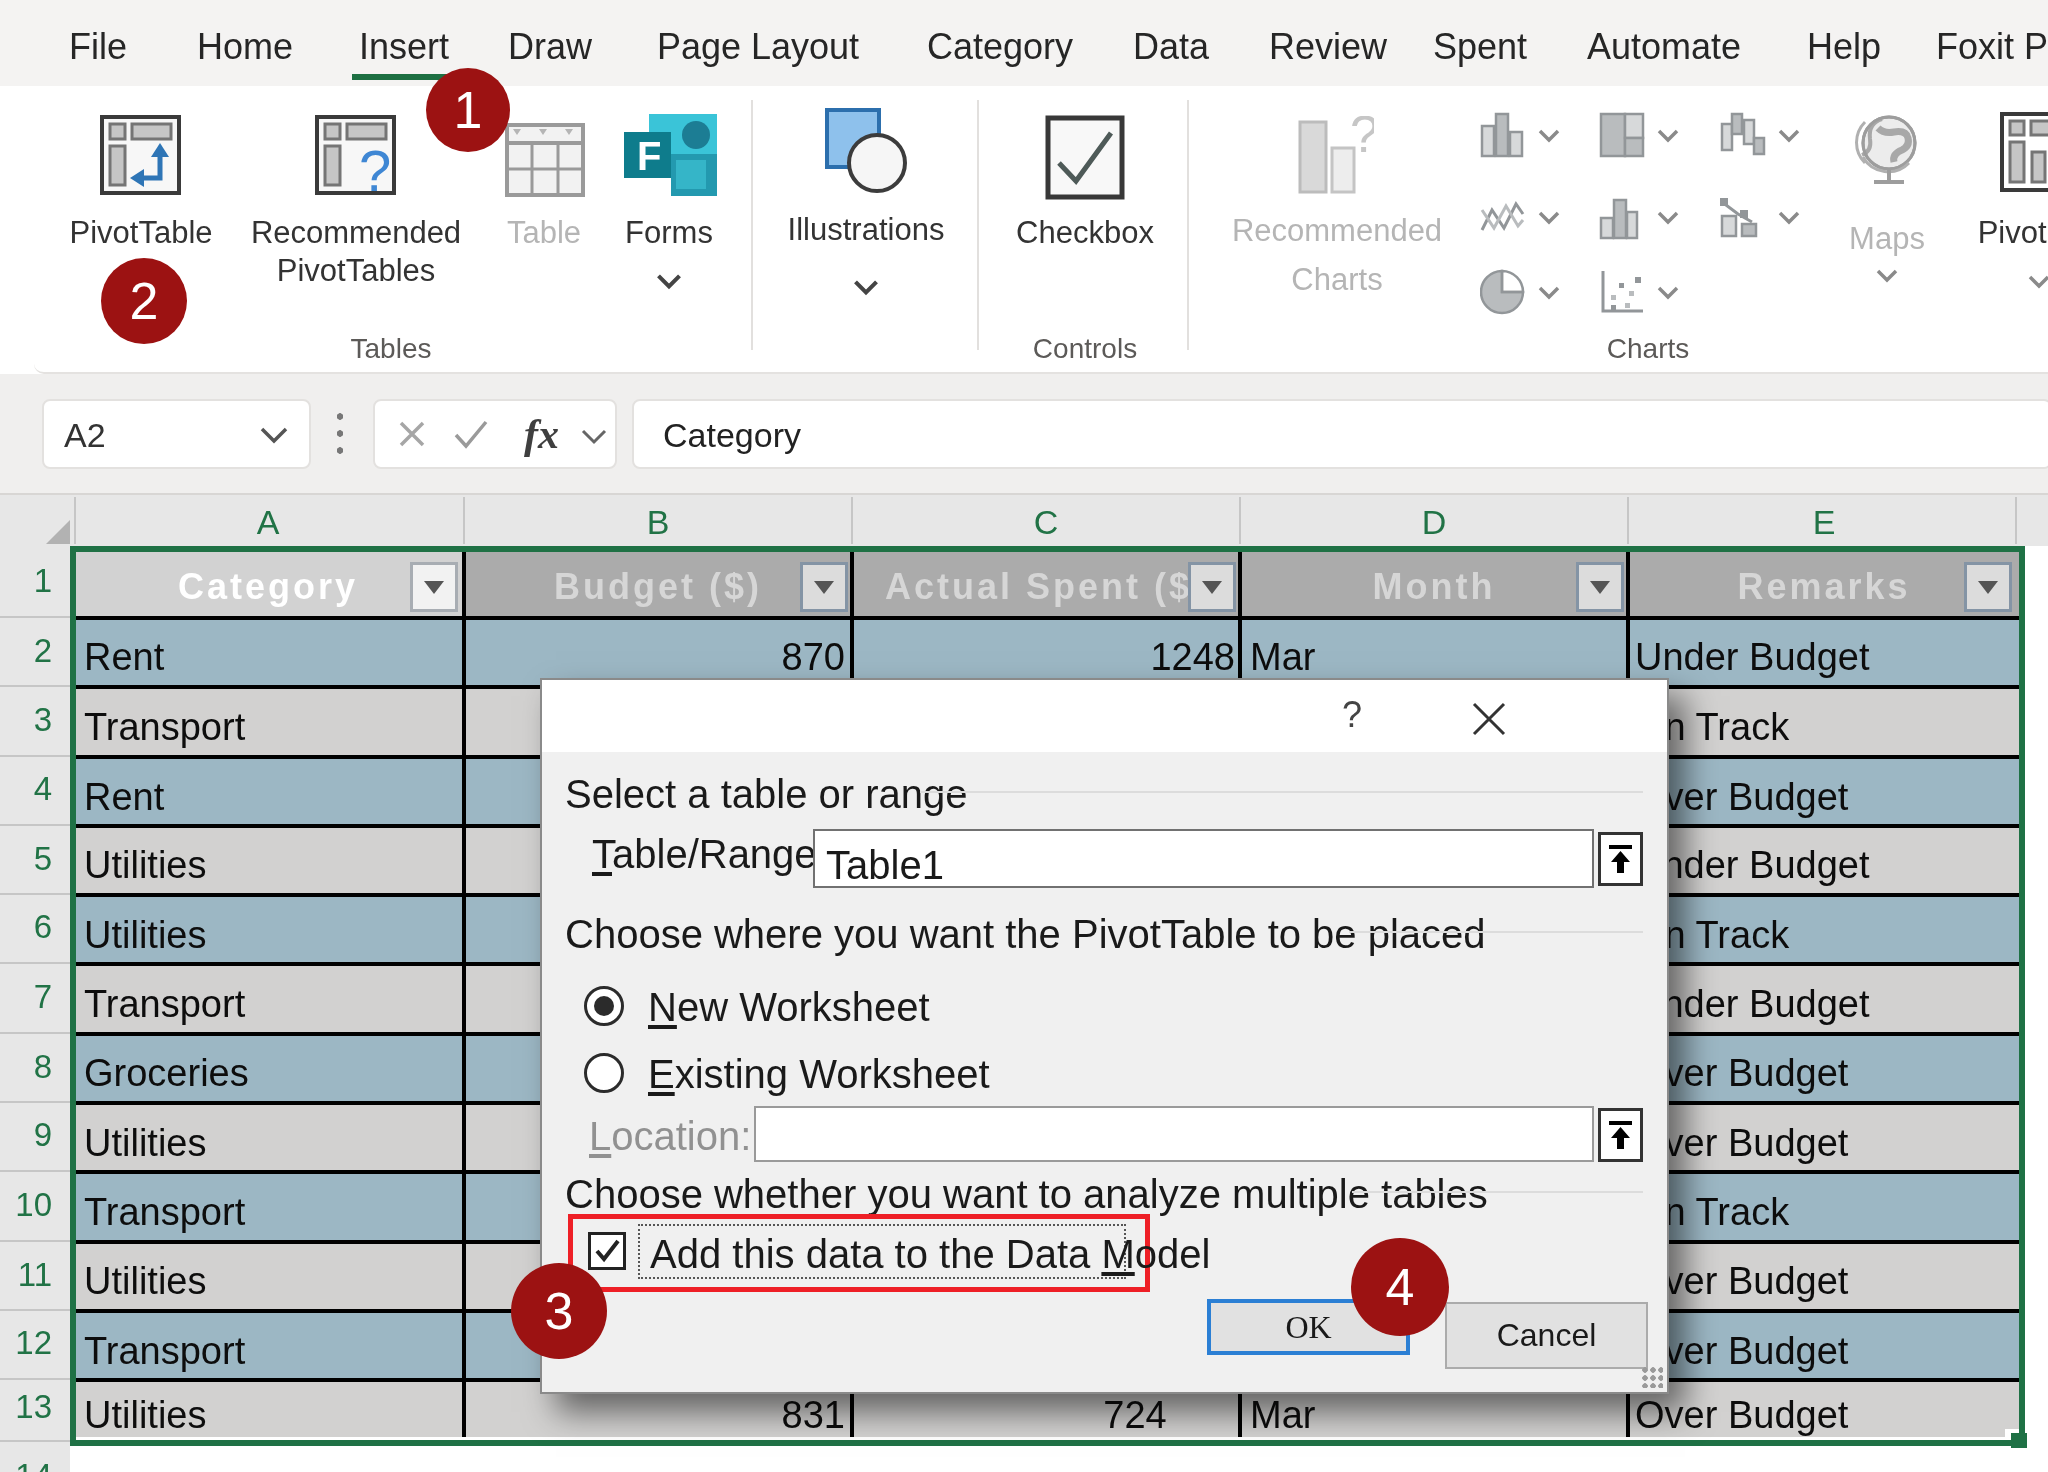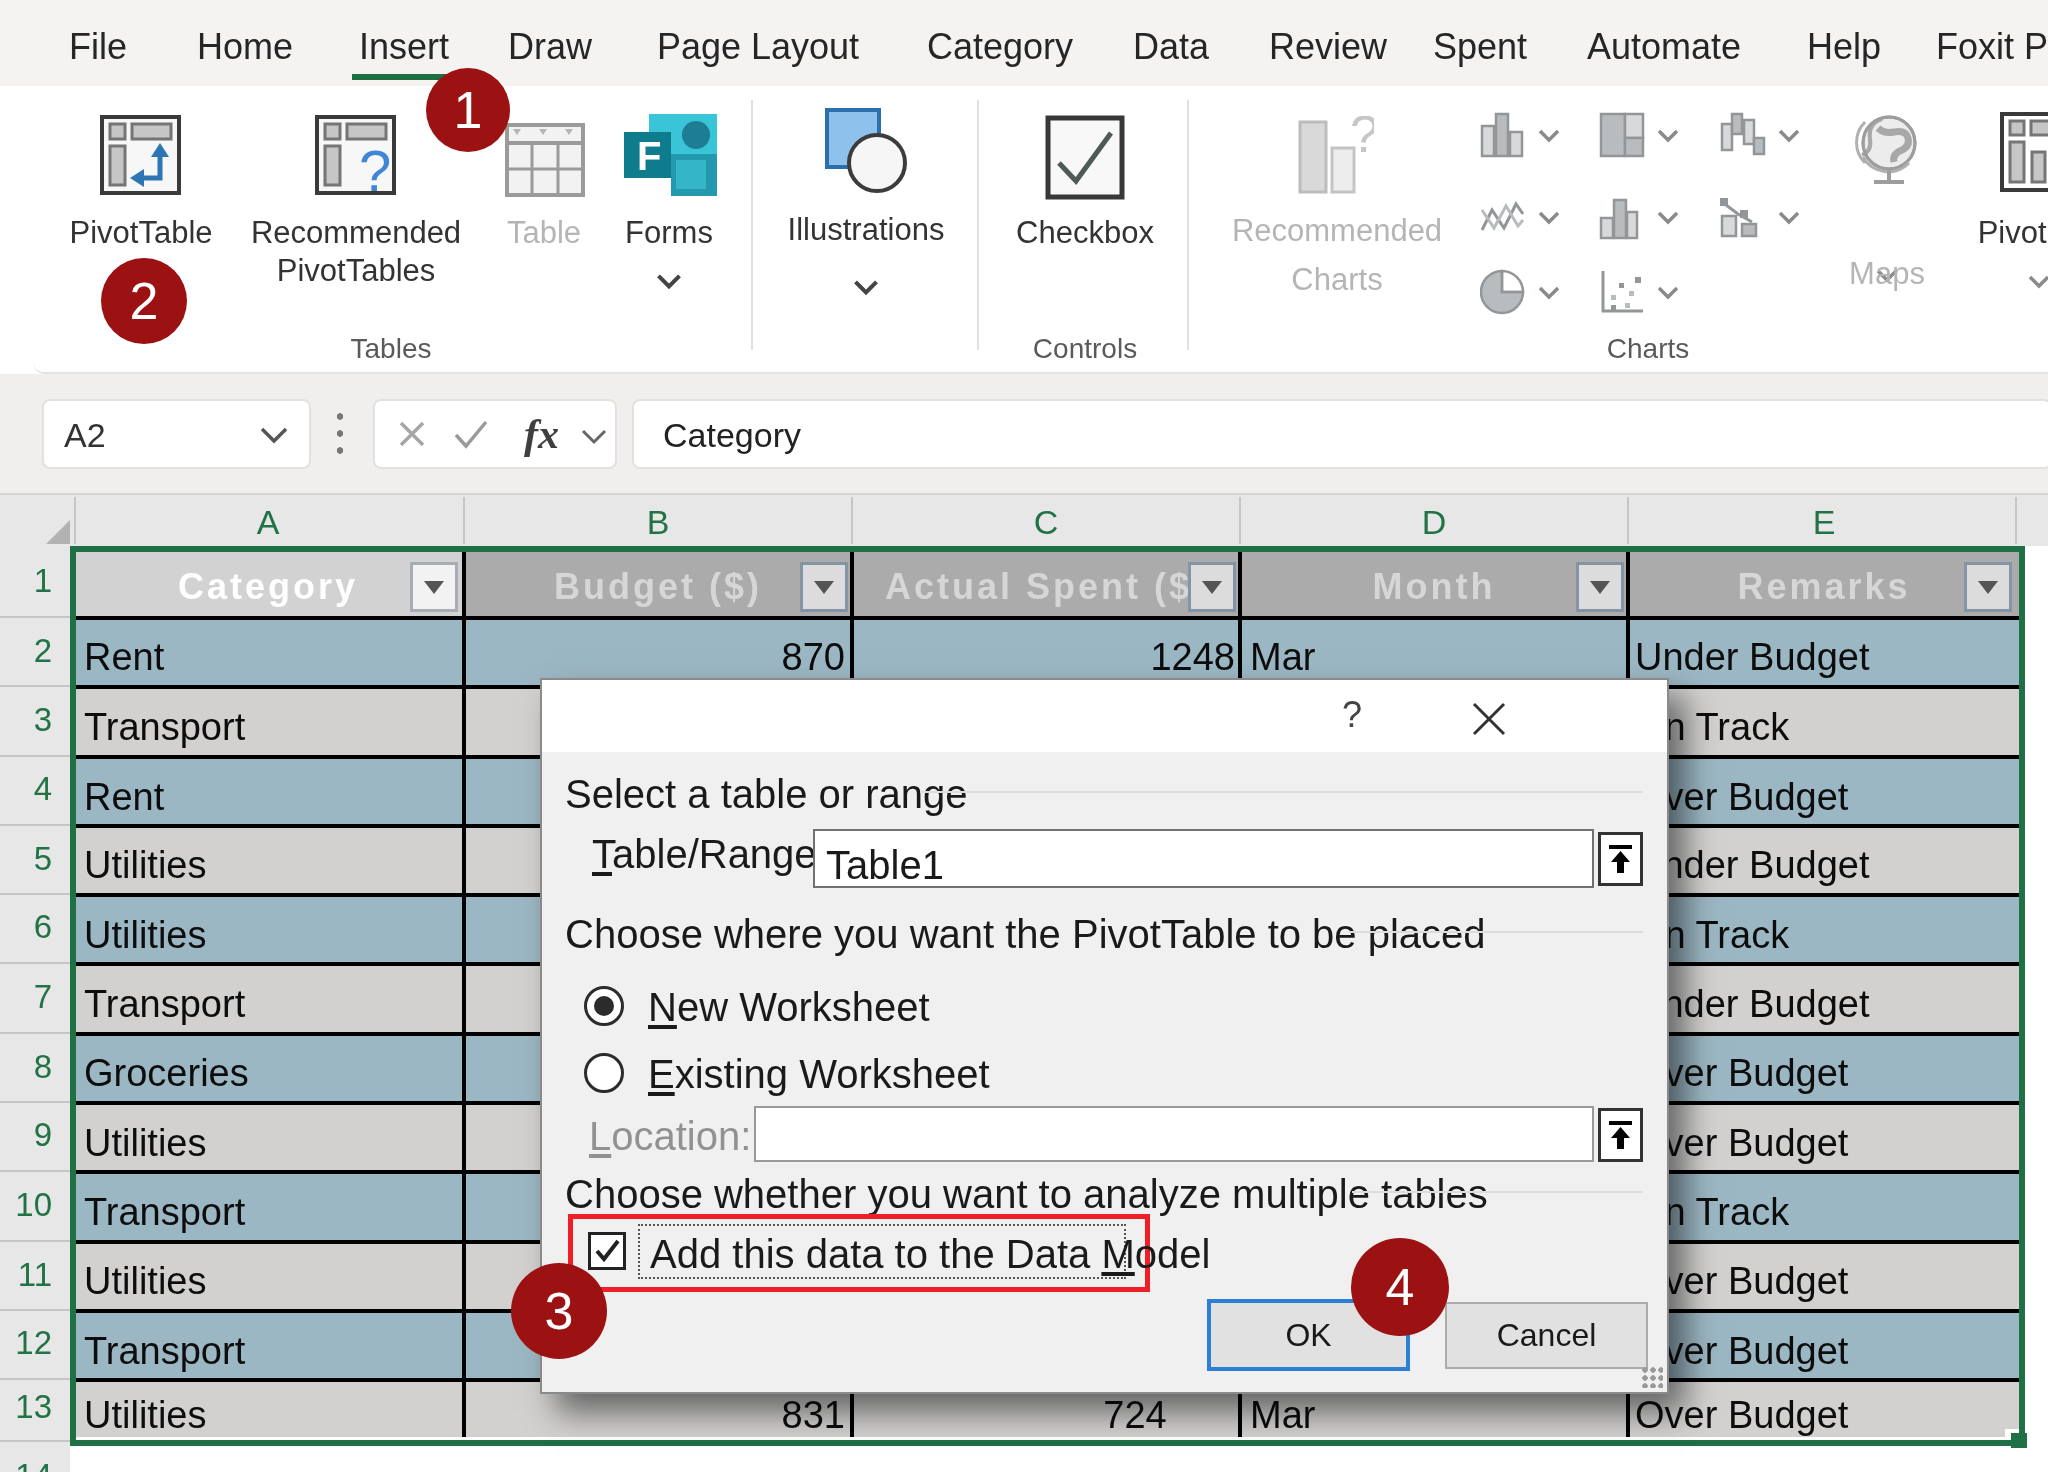--- a/index.html
+++ b/index.html
@@ -228,21 +228,21 @@
 </div>
     <div class="rlabel" style="left:141px;top:129px;">PivotTable</div>
     <div class="rlabel" style="left:356px;top:129px;">Recommended</div>
     <div class="rlabel" style="left:356px;top:167px;">PivotTables</div>
     <div class="rlabel gray" style="left:544px;top:129px;">Table</div>
     <div class="rlabel" style="left:669px;top:129px;">Forms</div>
     <div class="rlabel" style="left:866px;top:126px;">Illustrations</div>
     <div class="rlabel" style="left:1085px;top:129px;">Checkbox</div>
     <div class="rlabel gray" style="left:1337px;top:127px;">Recommended</div>
     <div class="rlabel gray" style="left:1337px;top:176px;">Charts</div>
-    <div class="rlabel gray" style="left:1887px;top:135px;margin-top:35px;">Maps</div>
+    <div class="rlabel gray" style="left:1887px;top:135px;">Maps</div>
     <div class="rlabel" style="left:2050px;top:129px;">PivotChart</div>
   </div>
 
   <div class="abs" id="belowpanel"></div>
   <div class="fbox" style="left:42px;top:399px;width:269px;height:70px;"></div>
   <div class="abs" style="left:64px;top:416px;font-size:34px;color:#333;">A2</div>
   <div class="fbox" style="left:373px;top:399px;width:244px;height:70px;"></div>
   <div class="fbox" style="left:632px;top:399px;width:1420px;height:70px;"></div>
   <div class="abs" style="left:663px;top:416px;font-size:34px;color:#222;">Category</div>
   <svg class="abs" style="left:258px;top:424px;" width="32" height="22" viewBox="0 0 32 22">
@@ -465,21 +465,21 @@
     <div class="groove" style="left:810px;top:511px;width:291px;"></div>
     <div id="redrect" class="abs" style="left:26px;top:534px;width:582px;height:78px;border:5px solid #ee1f26;"></div>
     <div class="abs" style="left:46px;top:552px;width:38px;height:38px;background:#fff;border:3px solid #222;">
       <svg width="32" height="32" viewBox="0 0 32 32">
           <path d="M6 16 L13 24 L27 6" stroke="#222" stroke-width="4" fill="none"></path>
         </svg>
     </div>
     <div class="abs" style="left:96px;top:544px;width:488px;height:55px;border:2px dotted #555;"></div>
     <div class="dtext" style="left:108px;top:552px;">Add this data to the Data <u>M</u>odel</div>
 
-    <div class="dbtn" style="left:665px;top:619px;width:203px;height:72px;border:4px solid #2b7fd4;">OK</div>
+    <div class="dbtn" style="left:665px;top:619px;width:203px;height:56px;border:4px solid #2b7fd4;font-family:Liberation Serif, serif;">OK</div>
     <div class="dbtn" style="left:903px;top:622px;width:203px;height:67px;border:2px solid #ababab;">Cancel</div>
     <div id="grip"></div>
   </div>
 
   <div class="badge" style="left:426px;top:68px;width:84px;height:84px;">1</div>
   <div class="badge" style="left:101px;top:258px;width:86px;height:86px;">2</div>
   <div class="badge" style="left:511px;top:1263px;width:96px;height:96px;">3</div>
   <div class="badge" style="left:1351px;top:1238px;width:98px;height:98px;">4</div>
 </div>
 

